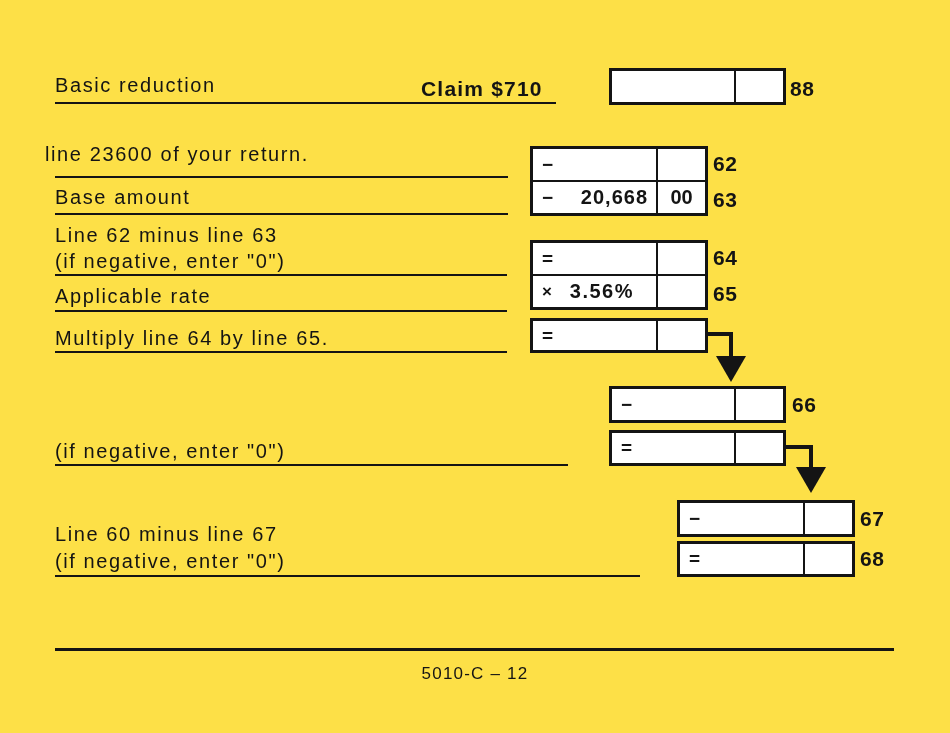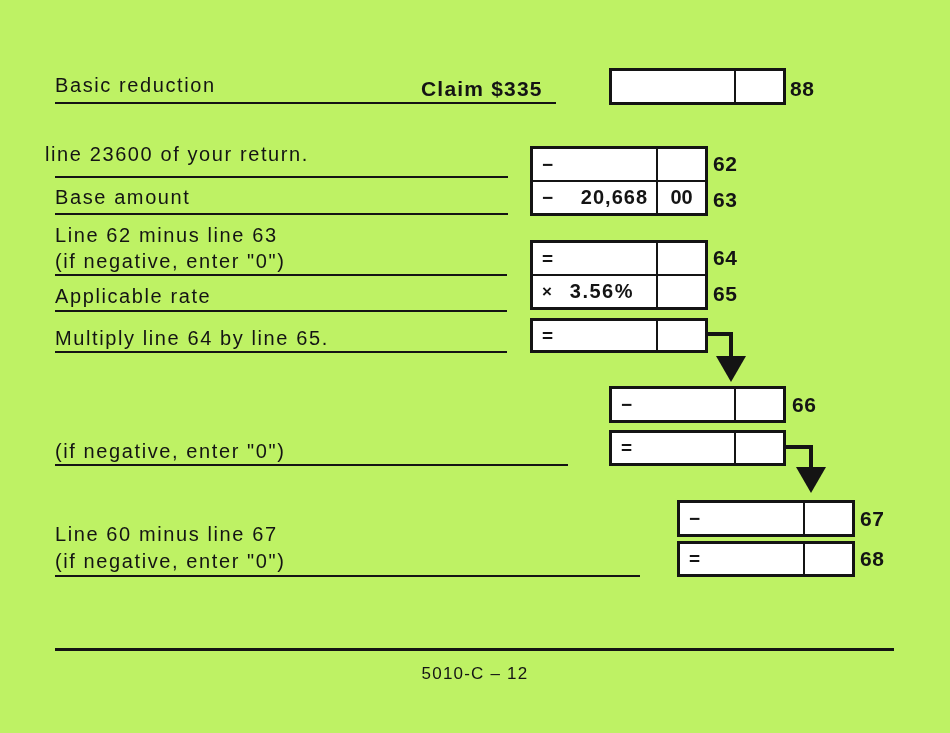--- a/index.html
+++ b/index.html
@@ -1,18 +1,18 @@
 <!DOCTYPE html>
 <html><head>
 <meta charset="utf-8">
 <style>
   :root{ --ink:#141414; }
   html,body{ margin:0; padding:0; background:#ffffff; }
   .page{
-    position:relative; width:950px; height:733px; background:#bef264;
+    position:relative; width:950px; height:733px; background:#fde047;
     font-family:"Liberation Sans","DejaVu Sans",sans-serif; color:var(--ink);
     overflow:hidden;
   }
   .txt{ position:absolute; font-size:20px; letter-spacing:1.6px; line-height:27px; white-space:nowrap; }
   .claim{ position:absolute; font-size:21px; font-weight:bold; letter-spacing:1.2px; white-space:nowrap; }
   .hline{ position:absolute; height:2px; background:var(--ink); }
   .rule-thick{ position:absolute; height:3px; background:var(--ink); }
   .box,.block{ position:absolute; border:3px solid var(--ink); background:#fff; box-sizing:border-box; }
   .box{ display:flex; }
   .block .row{ display:flex; height:31px; }
@@ -26,21 +26,21 @@
   .line-no{ position:absolute; font-weight:bold; font-size:21px; letter-spacing:0.5px; }
   .footer-txt{ position:absolute; left:0; right:0; text-align:center; font-size:17px; letter-spacing:1.2px; }
   .arrow-svg{ position:absolute; }
 </style>
 </head>
 <body>
 
 <div class="page">
 
   <div class="txt" style="left:55px; top:72px;">Basic reduction</div>
-  <div class="claim" style="left:421px; top:77px;">Claim $335</div>
+  <div class="claim" style="left:421px; top:77px;">Claim $710</div>
   <div class="hline" style="left:55px; top:102px; width:501px;"></div>
 
   <div class="txt" style="left:45px; top:141px;">line 23600 of your return.</div>
   <div class="hline" style="left:55px; top:176px; width:453px;"></div>
 
   <div class="txt" style="left:55px; top:184px;">Base amount</div>
   <div class="hline" style="left:55px; top:213px; width:453px;"></div>
 
   <div class="txt" style="left:55px; top:222px;">Line 62 minus line 63</div>
   <div class="txt" style="left:55px; top:248px;">(if negative, enter "0")</div>

